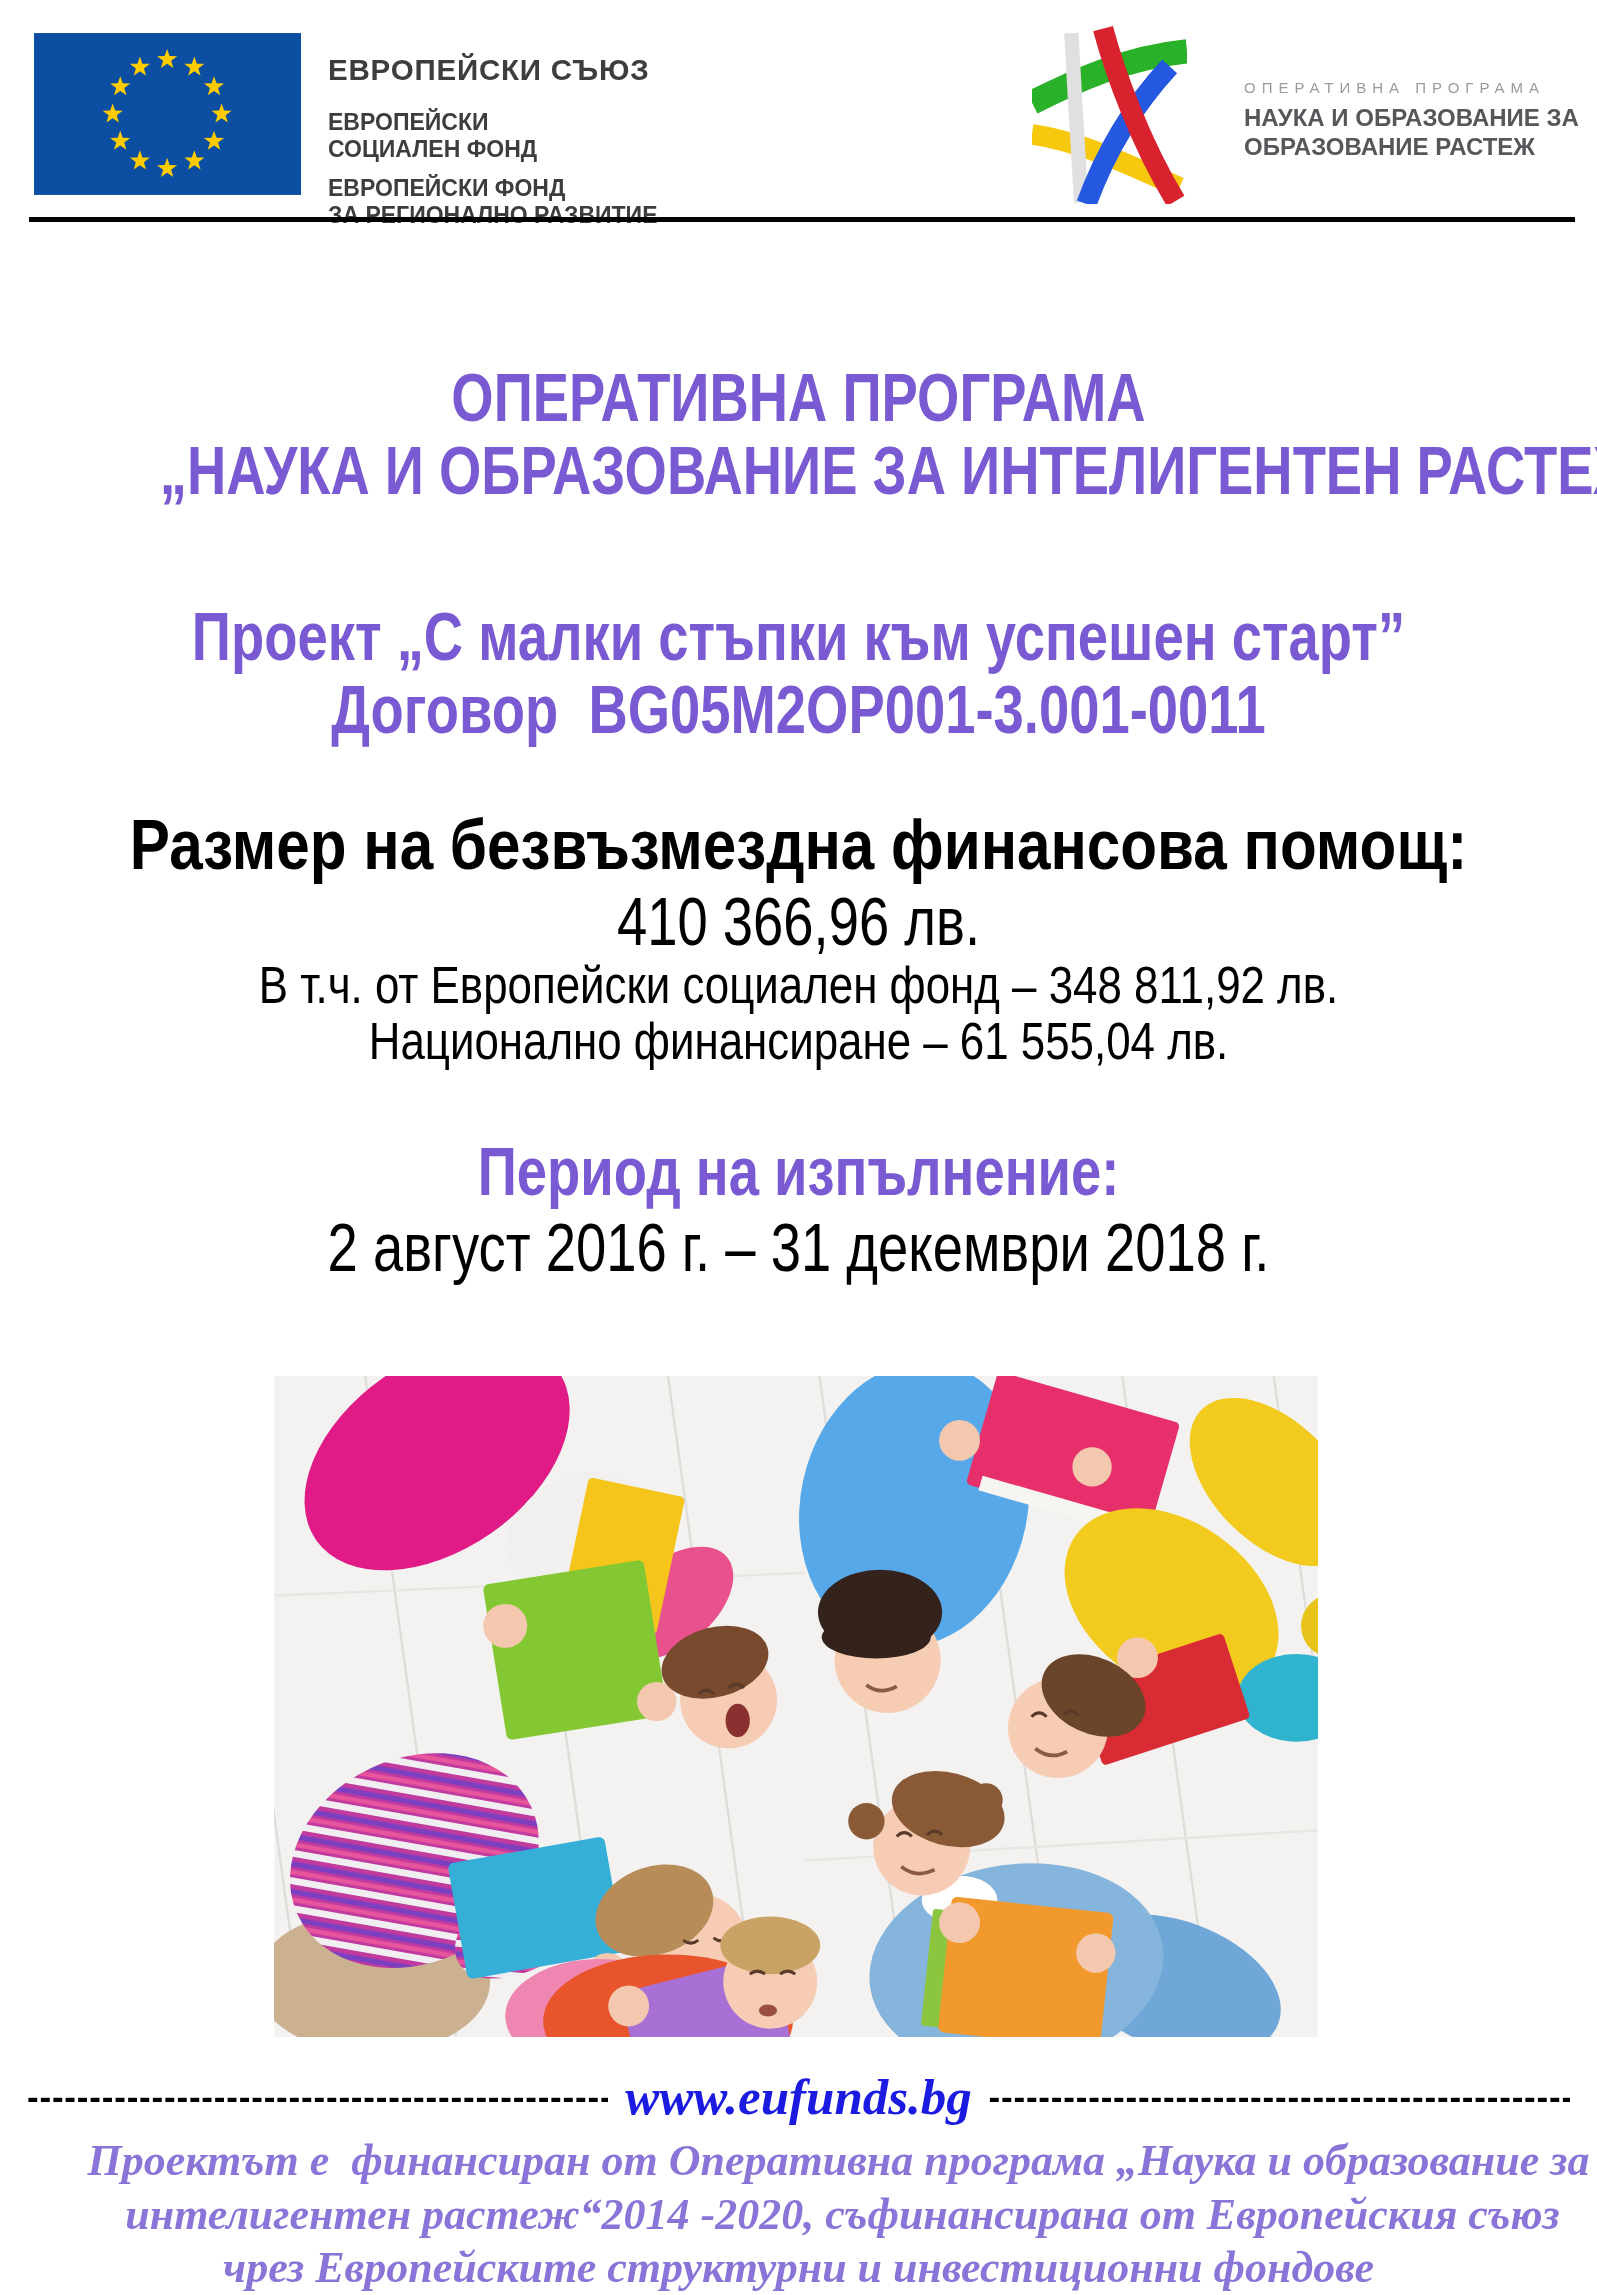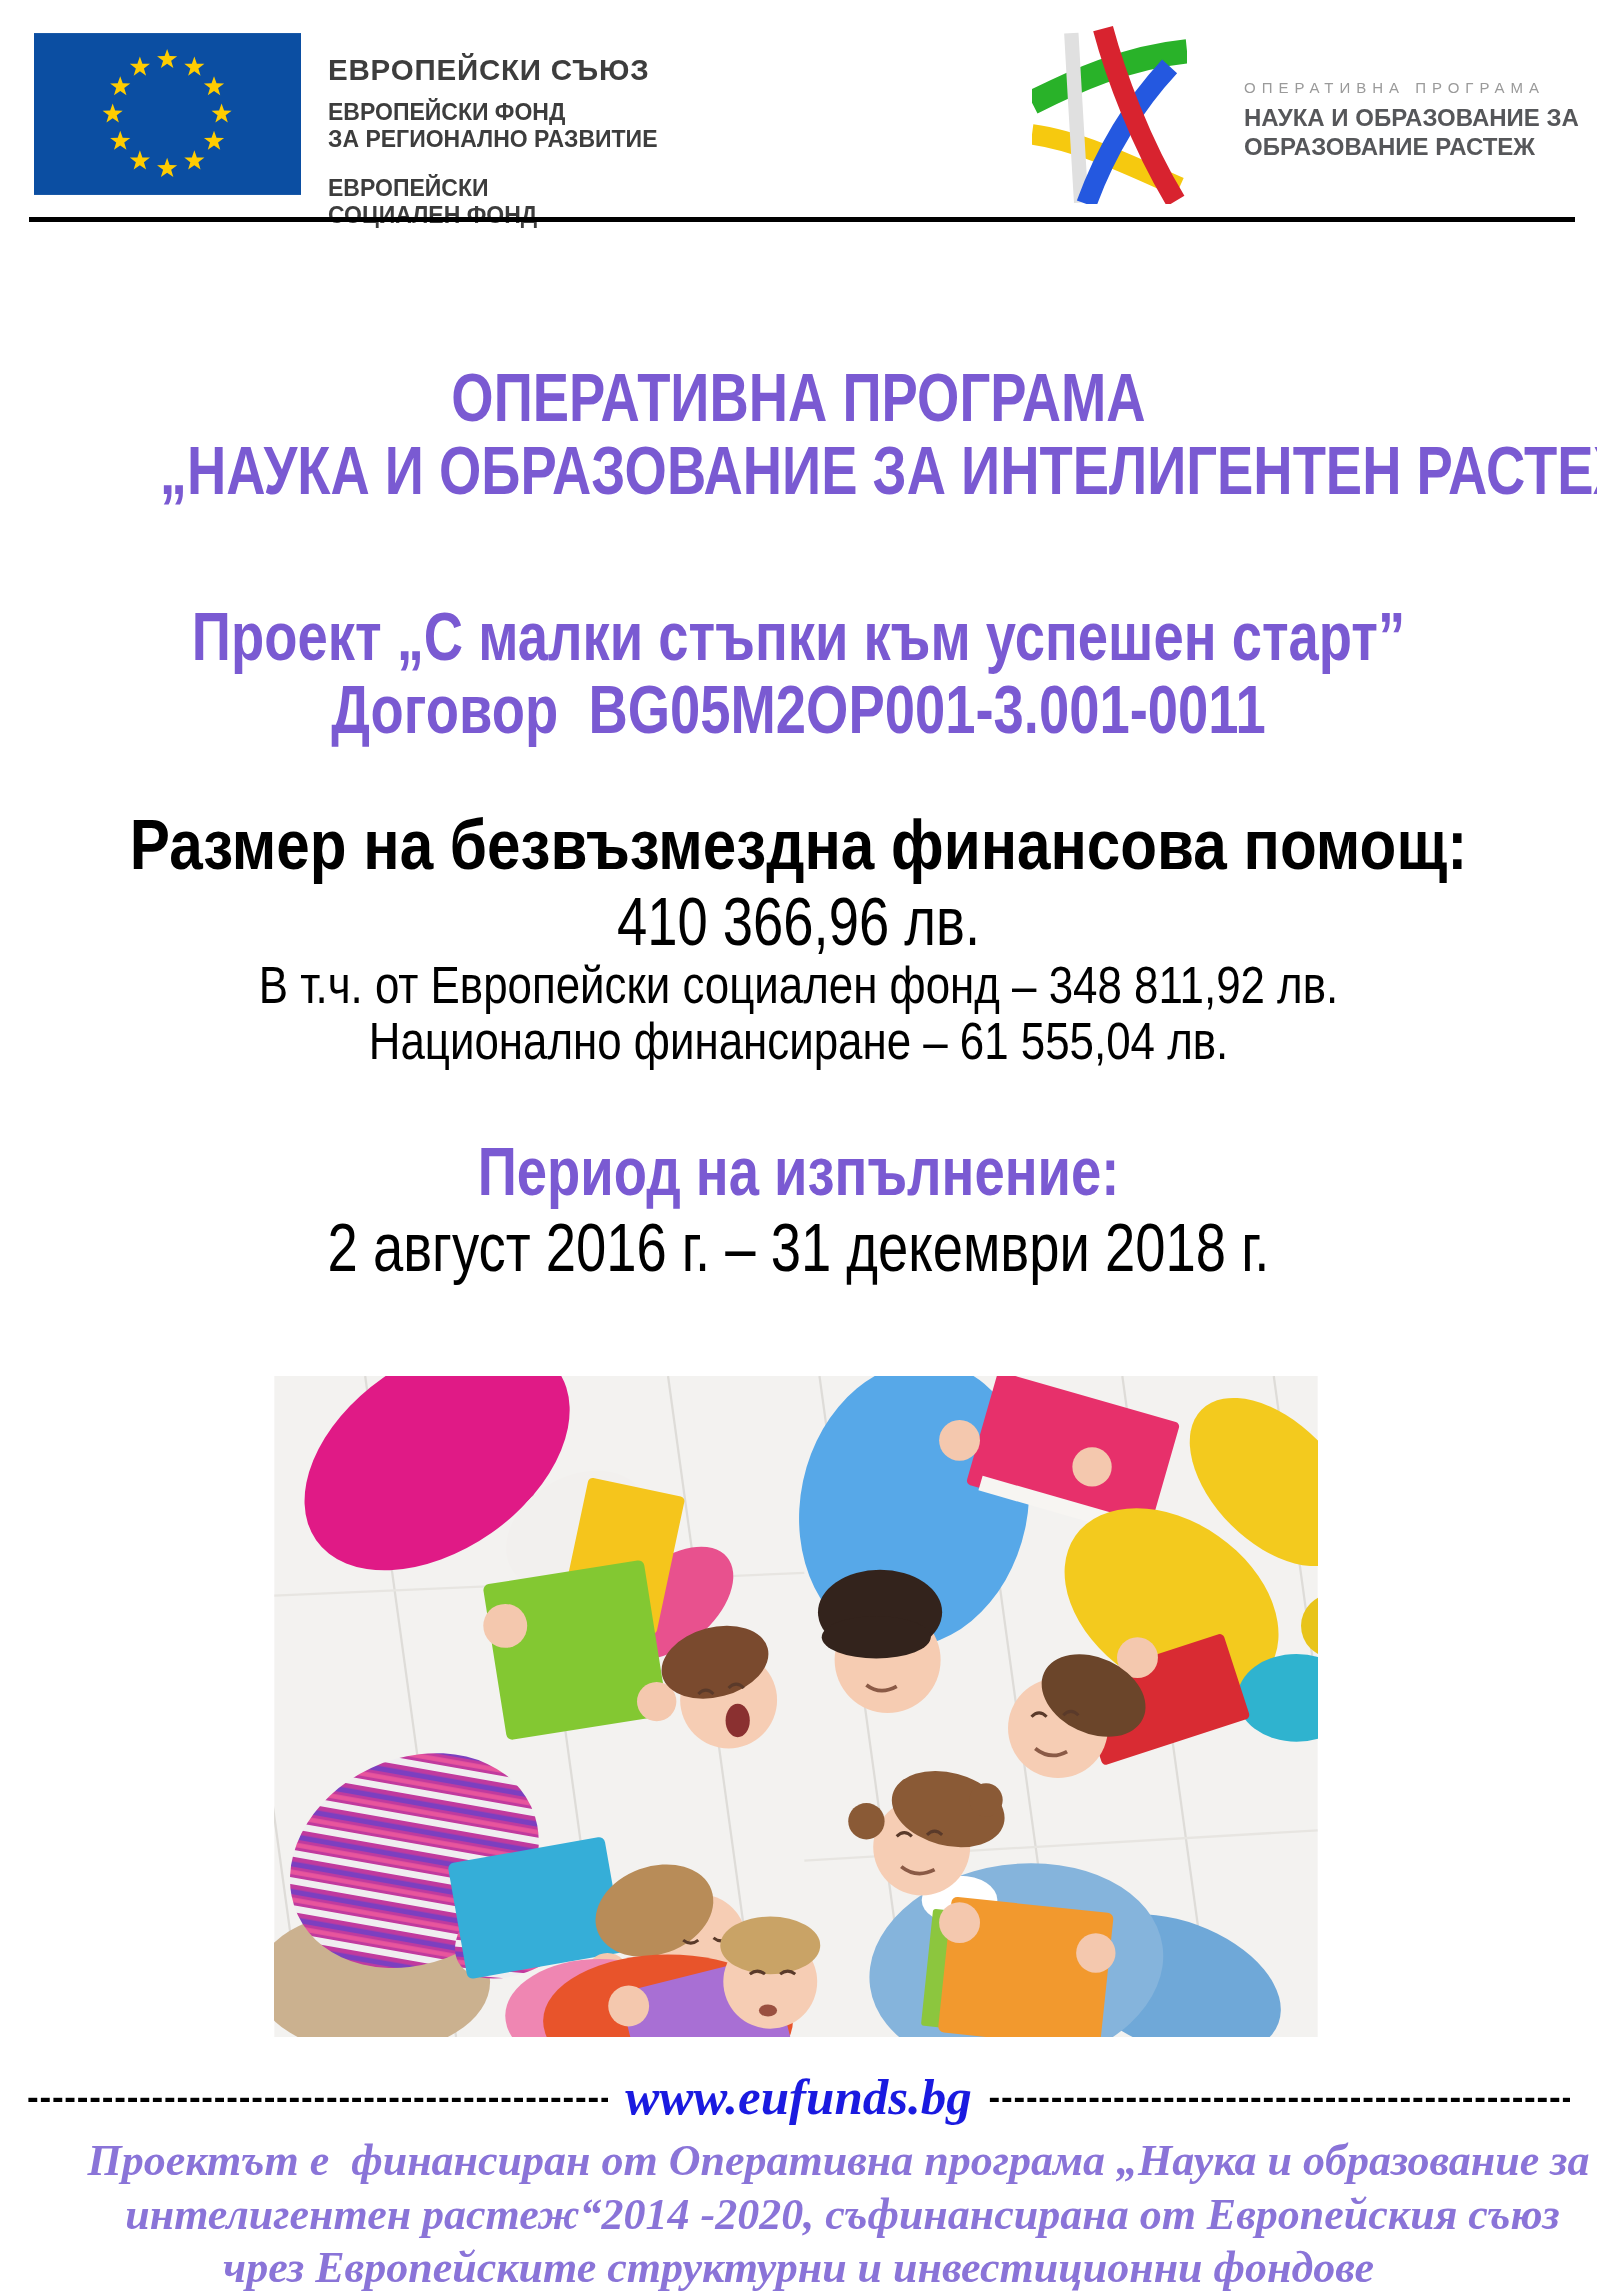--- a/index.html
+++ b/index.html
@@ -80,27 +80,27 @@
     <polygon points="0,-14 3.29,-4.53 13.31,-4.33 5.33,1.73 8.23,11.33 0,5.6 -8.23,11.33 -5.33,1.73 -13.31,-4.33 -3.29,-4.53" transform="translate(140,169)"></polygon>
     <polygon points="0,-14 3.29,-4.53 13.31,-4.33 5.33,1.73 8.23,11.33 0,5.6 -8.23,11.33 -5.33,1.73 -13.31,-4.33 -3.29,-4.53" transform="translate(114,143)"></polygon>
     <polygon points="0,-14 3.29,-4.53 13.31,-4.33 5.33,1.73 8.23,11.33 0,5.6 -8.23,11.33 -5.33,1.73 -13.31,-4.33 -3.29,-4.53" transform="translate(104,107)"></polygon>
     <polygon points="0,-14 3.29,-4.53 13.31,-4.33 5.33,1.73 8.23,11.33 0,5.6 -8.23,11.33 -5.33,1.73 -13.31,-4.33 -3.29,-4.53" transform="translate(114,71)"></polygon>
     <polygon points="0,-14 3.29,-4.53 13.31,-4.33 5.33,1.73 8.23,11.33 0,5.6 -8.23,11.33 -5.33,1.73 -13.31,-4.33 -3.29,-4.53" transform="translate(140,45)"></polygon>
   </g>
 </svg>
 
 <div class="eu-text">
   <div class="eu-title">ЕВРОПЕЙСКИ СЪЮЗ</div>
+  <div class="eu-block b1">
+    <div>ЕВРОПЕЙСКИ</div>
+    <div>СОЦИАЛЕН ФОНД</div>
+  </div>
   <div class="eu-block b2">
     <div>ЕВРОПЕЙСКИ ФОНД</div>
     <div>ЗА РЕГИОНАЛНО РАЗВИТИЕ</div>
-  </div>
-  <div class="eu-block b1">
-    <div>ЕВРОПЕЙСКИ</div>
-    <div>СОЦИАЛЕН ФОНД</div>
   </div>
 </div>
 
 <svg class="op-ribbons" viewBox="0 0 205 242" aria-hidden="true">
   <path d="M0,108 C55,80 125,48 205,40" stroke="#29b229" stroke-width="32" fill="none"></path>
   <path d="M0,150 C60,158 125,188 195,220" stroke="#f6c90f" stroke-width="27" fill="none"></path>
   <path d="M52,16 C56,90 61,170 65,240 " stroke="#e0e0e0" stroke-width="19" fill="none"></path>
   <path d="M72,242 C96,176 132,114 182,60" stroke="#2458e0" stroke-width="27" fill="none"></path>
   <path d="M94,10 C110,70 144,162 190,238" stroke="#d8232f" stroke-width="27" fill="none"></path>
 </svg>

